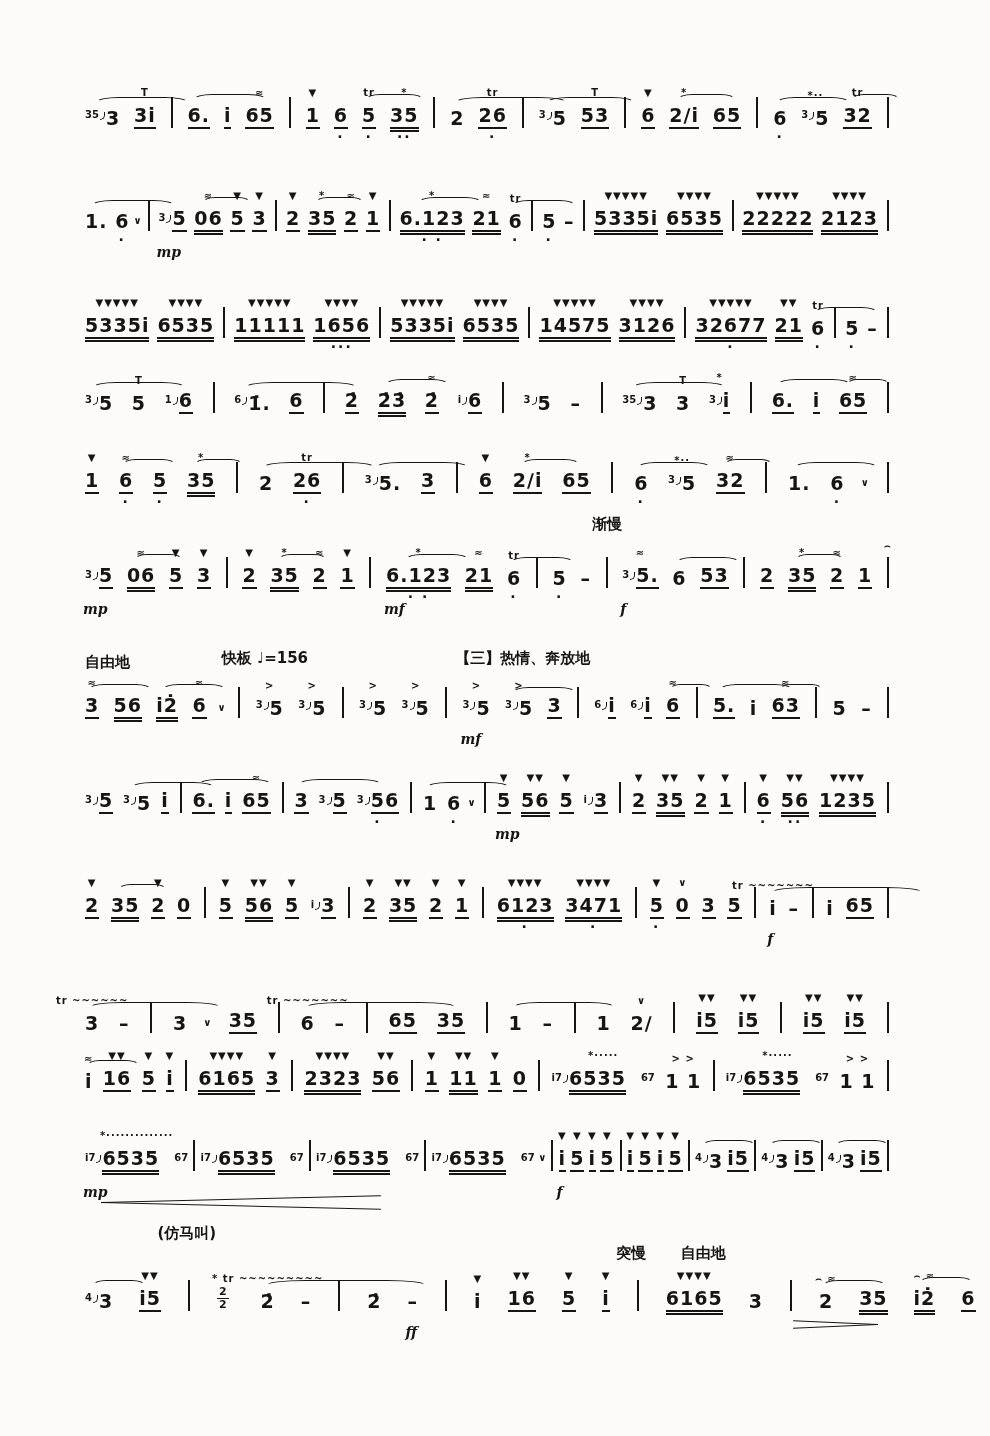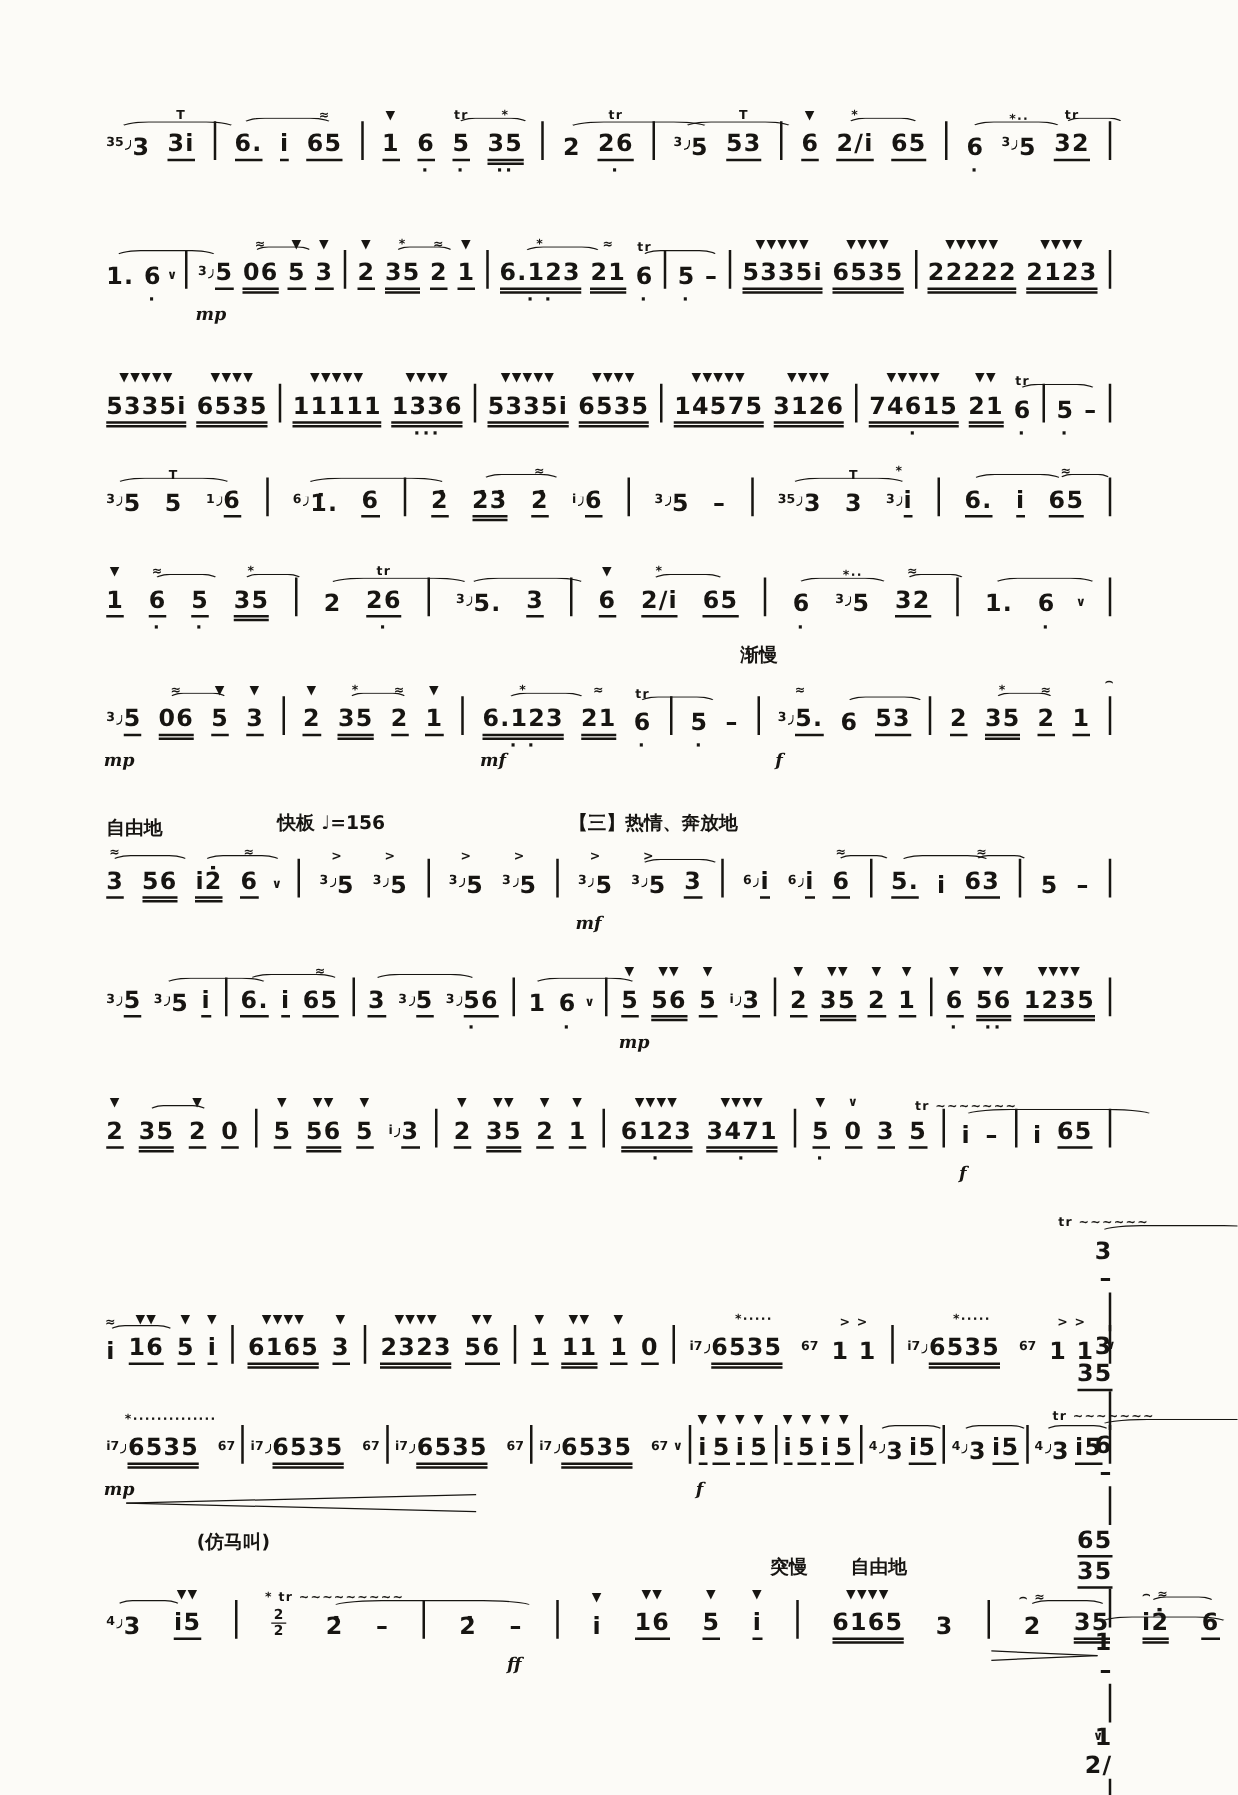--- a/index.html
+++ b/index.html
@@ -380,21 +380,21 @@
         </span>
         <span class="tok">
           <span class="orn">▼▼▼▼▼</span>
           <span class="row">
             <span class="main u2">11111</span>
           </span>
         </span>
         <span class="tok">
           <span class="orn">▼▼▼▼</span>
           <span class="row">
-            <span class="main u2">1336</span>
+            <span class="main u2">1656</span>
           </span>
           <span class="dots">···</span>
         </span>
         <span class="tok">
           <span class="bar"></span>
         </span>
         <span class="tok">
           <span class="orn">▼▼▼▼▼</span>
           <span class="row">
             <span class="main u2">5335i</span>
@@ -420,21 +420,21 @@
           <span class="row">
             <span class="main u2">3126</span>
           </span>
         </span>
         <span class="tok">
           <span class="bar"></span>
         </span>
         <span class="tok">
           <span class="orn">▼▼▼▼▼</span>
           <span class="row">
-            <span class="main u2">74615</span>
+            <span class="main u2">32677</span>
           </span>
           <span class="dots">·</span>
         </span>
         <span class="tok">
           <span class="orn">▼▼</span>
           <span class="row">
             <span class="main u2">21</span>
           </span>
         </span>
         <span class="tok">
@@ -1327,21 +1327,21 @@
         </span>
         <span class="tok">
           <span class="row">
             <span class="main u1">65</span>
           </span>
         </span>
         <span class="tok">
           <span class="bar"></span>
         </span>
       </div>
-      <div class="line" style="top: 990px; flex-direction: column;">
+      <div class="line" style="top: 990px;">
         <span class="tok">
           <span class="orn">tr ~~~~~~</span>
           <span class="slur" style="width: 130px;"></span>
           <span class="row">
             <span class="main">3</span>
           </span>
         </span>
         <span class="tok">
           <span class="row">
             <span class="main">–</span>

